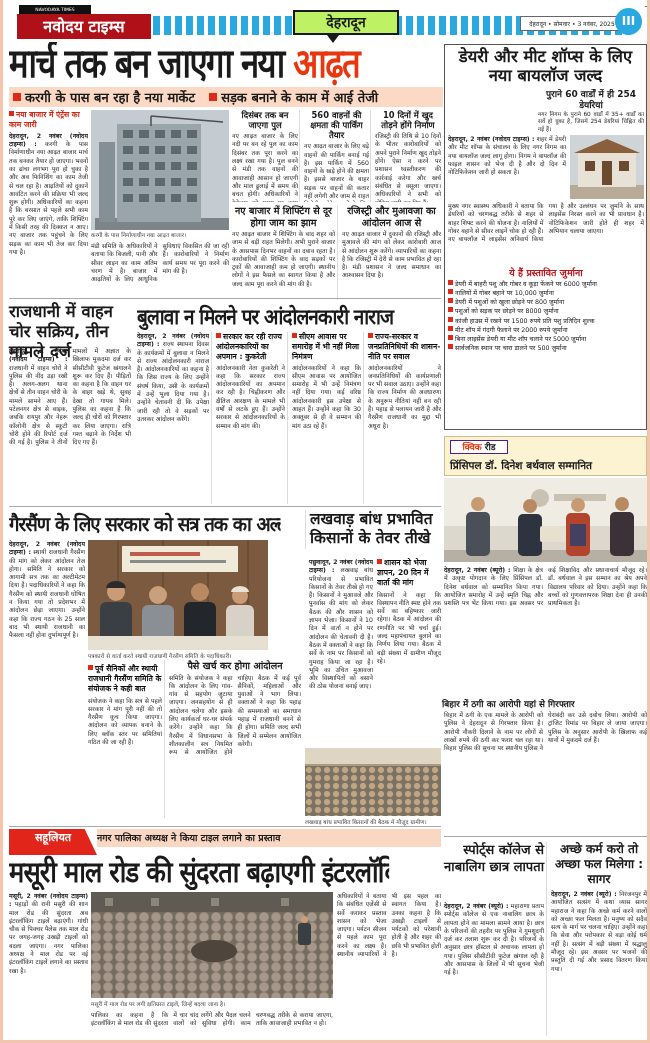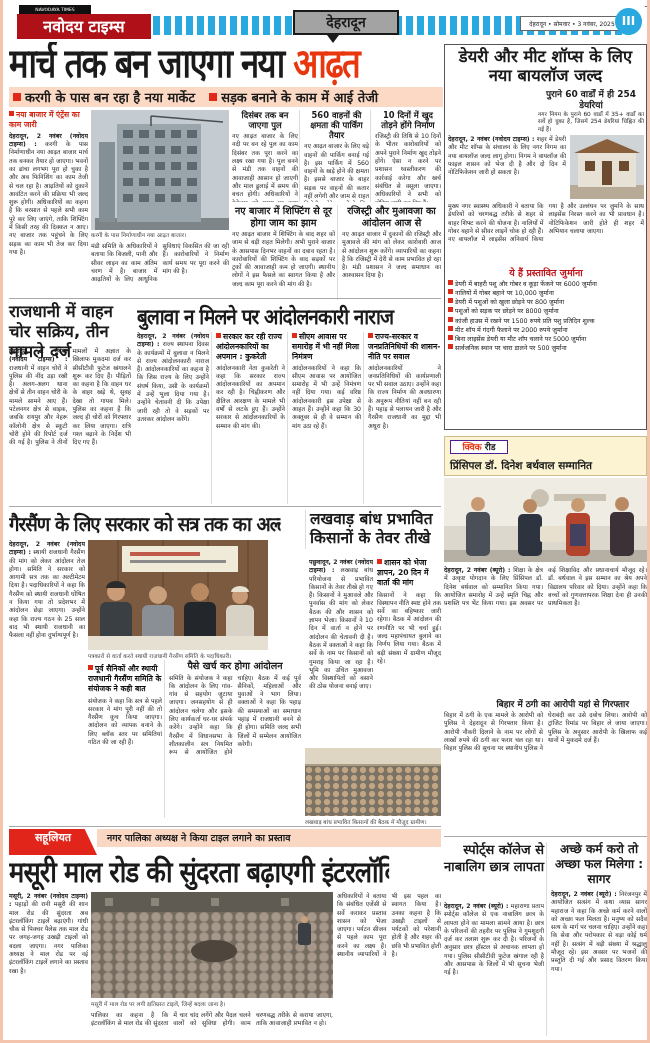--- a/index.html
+++ b/index.html
@@ -28,21 +28,21 @@
   .crowd{background:radial-gradient(circle at 4px 4px,#c2a684 2.6px,#7a7264 3.6px);background-size:9px 8px;background-color:#7a7264}
 </style>
 </head>
 <body>
 
 <div id="paper">
 
   <div class="abs" style="left:16px;top:5px;width:72px;height:9px;background:#111;color:#fff;font-size:4.5px;text-align:center;line-height:9px">NAVODAYA TIMES</div>
   <div class="abs band" style="left:150px;top:16px;width:478px;height:19px;z-index:1"></div>
   <div class="abs" style="left:14px;top:14px;width:134px;height:25px;background:#b01119;color:#fff;font-weight:bold;font-size:16px;text-align:center;line-height:25px;z-index:3">नवोदय टाइम्स</div>
-  <div class="abs" style="left:290px;top:10px;width:106px;height:25px;background:#a3a3a3;border:2px solid #1a1a1a;font-weight:bold;font-size:14px;text-align:center;line-height:21px;z-index:3">देहरादून</div>
+  <div class="abs" style="left:290px;top:10px;width:106px;height:25px;background:#bef264;border:2px solid #1a1a1a;font-weight:bold;font-size:14px;text-align:center;line-height:21px;z-index:3">देहरादून</div>
   <div class="abs" style="left:324px;top:35px;width:0;height:0;border-left:6px solid transparent;border-right:6px solid transparent;border-top:8px solid #1a1a1a;z-index:3"></div>
   <div class="abs" style="left:517px;top:16px;width:104px;height:15px;background:#fff;border:1px solid #666;font-size:6px;text-align:center;line-height:13px;z-index:3">देहरादून • सोमवार • 3 नवंबर, 2025</div>
   <div class="abs" style="left:612px;top:8px;width:27px;height:27px;background:#2aa9e0;border-radius:50%;color:#fff;font-weight:bold;font-size:12px;text-align:center;line-height:27px;z-index:3">III</div>
   <div class="abs" style="left:641px;top:2px;font-size:8px;color:#444">+</div>
 
   <div class="abs nowrap" style="left:6px;top:42px;width:434px;height:44px;font-size:40px;font-weight:bold;letter-spacing:-2px;line-height:1.05;transform:scaleX(.82);transform-origin:left">
     <span>मार्च तक बन जाएगा नया </span><span class="red">आढ़त बाजार</span>
   </div>
   <div class="abs" style="left:6px;top:87px;width:434px;height:20px;background:#fbd9c4;display:flex;align-items:center;gap:14px;padding-left:4px;font-size:13px;font-weight:bold">
     <span><span class="sq-big"></span><span>करगी के पास बन रहा है नया मार्केट</span></span>
@@ -172,21 +172,21 @@
         <rect x="126" y="46" width="16" height="22" fill="#27406b" opacity=".8"></rect>
         <circle cx="178" cy="26" r="7" fill="#b98a62"></circle>
           <rect x="166" y="34" width="24" height="44" rx="5" fill="#3c3136"></rect>
         <rect x="96" y="48" width="26" height="16" rx="2" fill="#e7e0cf"></rect>
       </g>
     </svg>
   </div>
   <div class="abs body-txt cols2" style="left:441px;top:566px;width:203px;height:128px">
     <span class="dl">देहरादून, 2 नवंबर (ब्यूरो) :</span> <span>शिक्षा के क्षेत्र में उत्कृष्ट योगदान के लिए प्रिंसिपल डॉ. दिनेश बर्थवाल को सम्मानित किया गया। आयोजित समारोह में उन्हें स्मृति चिह्न और प्रशस्ति पत्र भेंट किया गया। इस अवसर पर कई शिक्षाविद और प्रधानाचार्य मौजूद रहे। डॉ. बर्थवाल ने इस सम्मान का श्रेय अपने विद्यालय परिवार को दिया। उन्होंने कहा कि बच्चों को गुणवत्तापरक शिक्षा देना ही उनकी प्राथमिकता है।</span>
   </div>
-  <div class="abs" style="left:423px;top:698px;width:203px;font-size:8.8px;font-weight:bold;text-align:right">बिहार में ठगी का आरोपी यहां से गिरफ्तार</div>
+  <div class="abs" style="left:439px;top:698px;width:203px;font-size:8.8px;font-weight:bold;text-align:left">बिहार में ठगी का आरोपी यहां से गिरफ्तार</div>
   <div class="abs body-txt cols2" style="left:441px;top:711px;width:203px;height:120px">बिहार में ठगी के एक मामले के आरोपी को पुलिस ने देहरादून से गिरफ्तार किया है। आरोपी नौकरी दिलाने के नाम पर लोगों से लाखों रुपये की ठगी कर फरार चल रहा था। बिहार पुलिस की सूचना पर स्थानीय पुलिस ने घेराबंदी कर उसे दबोच लिया। आरोपी को ट्रांजिट रिमांड पर बिहार ले जाया जाएगा। पुलिस के अनुसार आरोपी के खिलाफ कई थानों में मुकदमे दर्ज हैं।</div>
 
   <div class="hr" style="left:6px;top:298px;width:432px"></div>
 
   <div class="abs" style="left:6px;top:302px;width:122px;font-size:16.5px;font-weight:bold;line-height:1.2">राजधानी में वाहन चोर सक्रिय, तीन मामले दर्ज</div>
   <div class="abs body-txt cols2" style="left:6px;top:347px;width:122px;height:156px">
     <span class="dl">देहरादून, 2 नवंबर (नवोदय टाइम्स) :</span> <span>राजधानी में वाहन चोरों ने पुलिस की नींद उड़ा रखी है। अलग-अलग थाना क्षेत्रों से तीन वाहन चोरी के मामले सामने आए हैं। पटेलनगर क्षेत्र से बाइक, जबकि रायपुर और नेहरू कॉलोनी क्षेत्र से स्कूटी चोरी होने की रिपोर्ट दर्ज की गई है। पुलिस ने तीनों मामलों में अज्ञात के खिलाफ मुकदमा दर्ज कर सीसीटीवी फुटेज खंगालने शुरू कर दिए हैं। पीड़ितों का कहना है कि वाहन घर के बाहर खड़े थे, सुबह देखा तो गायब मिले। पुलिस का कहना है कि जल्द ही चोरों को गिरफ्तार कर लिया जाएगा। रात्रि गश्त बढ़ाने के निर्देश भी दिए गए हैं।</span>
   </div>
 
   <div class="abs nowrap" style="left:134px;top:302px;width:304px;font-size:21px;font-weight:bold;letter-spacing:-1px;transform:scaleX(.9);transform-origin:left">बुलावा न मिलने पर आंदोलनकारी नाराज</div>
@@ -258,21 +258,21 @@
     <div class="body-txt" style="margin-top:3px">किसानों ने कहा कि विस्थापन नीति स्पष्ट होने तक सर्वे का बहिष्कार जारी रहेगा। बैठक में आंदोलन की रणनीति पर भी चर्चा हुई। जल्द महापंचायत बुलाने का निर्णय लिया गया। बैठक में बड़ी संख्या में ग्रामीण मौजूद रहे।</div>
   </div>
   <div class="abs photo" style="left:302px;top:748px;width:136px;height:68px">
     <div style="width:136px;height:18px;background:#ded6c2;border-bottom:2px solid #a99c82"></div>
     <div class="crowd" style="width:136px;height:50px"></div>
   </div>
   <div class="abs cap" style="left:302px;top:818px;width:136px">लखवाड़ बांध प्रभावित किसानों की बैठक में मौजूद ग्रामीण।</div>
 
   <div class="hr" style="left:6px;top:826px;width:432px"></div>
   <div class="abs" style="left:6px;top:829px;width:88px;height:26px;background:#e1251b;color:#fff;font-weight:bold;font-size:11px;text-align:center;line-height:18px;clip-path:polygon(0 0,86% 0,100% 100%,0 100%)">सहूलियत</div>
-  <div class="abs" style="left:94px;top:829px;width:344px;height:18px;background:#f9d7c2;font-size:9.5px;font-weight:bold;line-height:18px;padding-left:10px">नगर पालिका अध्यक्ष ने किया टाइल लगाने का प्रस्ताव</div>
+  <div class="abs" style="left:94px;top:829px;width:344px;height:18px;background:#f9d7c2;font-size:9.5px;font-weight:bold;line-height:18px;">नगर पालिका अध्यक्ष ने किया टाइल लगाने का प्रस्ताव</div>
   <div class="abs nowrap" style="left:6px;top:851px;width:432px;font-size:29px;font-weight:bold;letter-spacing:-1px;transform:scaleX(.88);transform-origin:left">मसूरी माल रोड की सुंदरता बढ़ाएगी इंटरलॉकिंग</div>
   <div class="abs body-txt" style="left:6px;top:892px;width:79px;height:146px">
     <span class="dl">मसूरी, 2 नवंबर (नवोदय टाइम्स) :</span> <span>पहाड़ों की रानी मसूरी की शान माल रोड की सुंदरता अब इंटरलॉकिंग टाइलें बढ़ाएंगी। गांधी चौक से पिक्चर पैलेस तक माल रोड पर जगह-जगह उखड़ी टाइलों को बदला जाएगा। नगर पालिका अध्यक्ष ने माल रोड पर नई इंटरलॉकिंग टाइलें लगाने का प्रस्ताव रखा है।</span>
   </div>
   <div class="abs photo" style="left:88px;top:892px;width:242px;height:106px">
     <div style="width:242px;height:20px;background:#5f5a52;position:relative">
       <div style="position:absolute;left:14px;top:6px;width:8px;height:8px;background:#8b857a"></div>
       <div style="position:absolute;left:60px;top:6px;width:8px;height:8px;background:#8b857a"></div>
       <div style="position:absolute;left:120px;top:6px;width:8px;height:8px;background:#8b857a"></div>
       <div style="position:absolute;left:190px;top:6px;width:8px;height:8px;background:#8b857a"></div>

